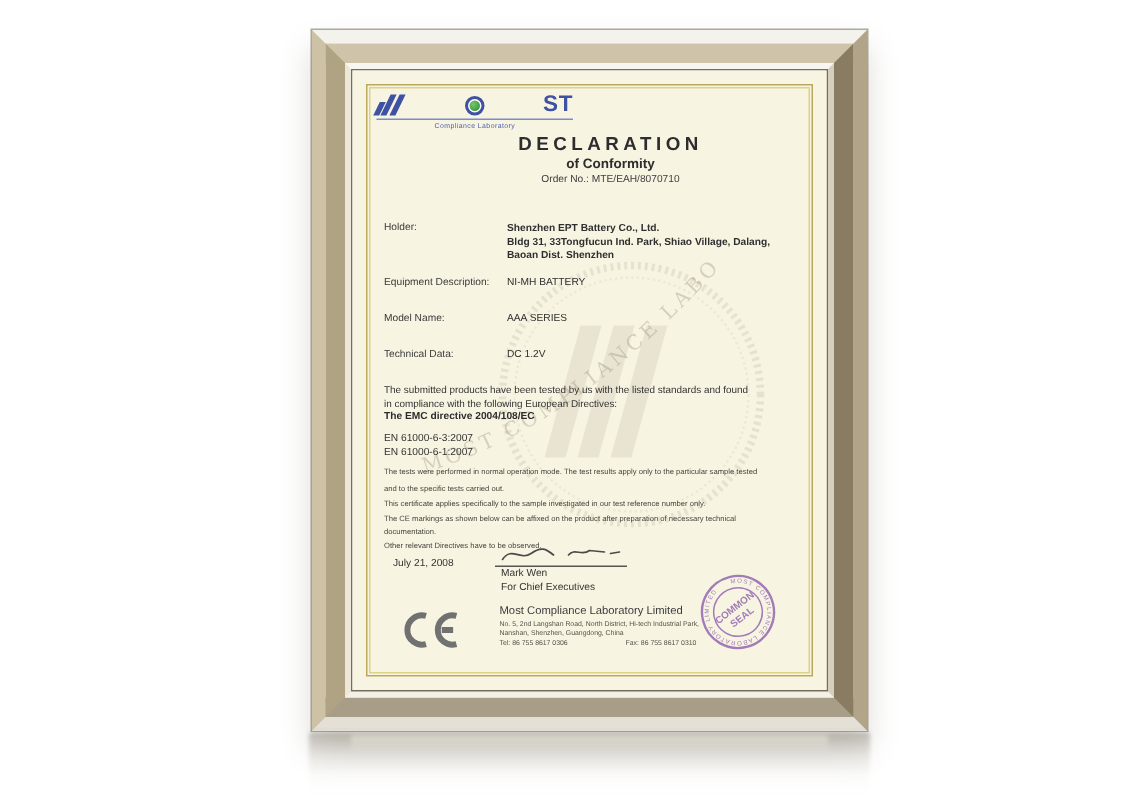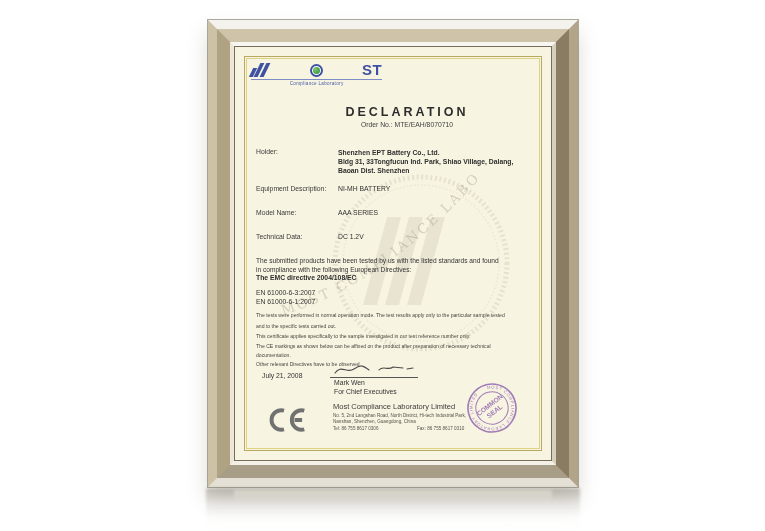--- a/index.html
+++ b/index.html
@@ -53,21 +53,21 @@
   .m-bar.short { height:9px; }
   .o-ring { width:13px; height:13px; border-radius:50%; border:2.5px solid #3f51a3;
             box-sizing:border-box; position:relative; margin:0 1px 0 1px; background:#fefefe; }
   .o-globe { position:absolute; inset:1px; border-radius:50%;
              background:radial-gradient(circle at 35% 35%, #7cc46a, #43a047 65%, #2e7d32); }
   .logo-st { font-size:15px; font-weight:bold; color:#3f51a3; letter-spacing:.5px;
              line-height:14px; }
   .logo-sub { margin-top:1.5px; border-top:1px solid #7d8cc4; padding-top:1px;
               font-size:4.6px; color:#4a5aa8; letter-spacing:.3px; text-align:center; }
   
-  .title-block { left:0; right:0; top:58px; text-align:center; transform:translateX(14px); }
+  .title-block { left:0; right:0; top:42px; text-align:center; transform:translateX(14px); }
   .cert-title { font-size:12.5px; font-weight:bold; letter-spacing:3px; color:#2d2d2d; }
   .cert-sub   { font-size:9px; font-weight:bold; color:#2d2d2d; margin-top:1px; }
   .order-no   { font-size:6.8px; color:#3e3e3e; margin-top:2px; }
   
   .flabel { left:21px; font-size:6.8px; color:#3a3a3a; }
   .fvalue { left:103px; font-size:6.8px; color:#2f2f2f; }
   .bold { font-weight:bold; }
   .holder-lines div { line-height:9px; }
   
   .intro { font-size:6.6px; color:#333; line-height:9px; }
@@ -138,20 +138,21 @@
                 <span class="o-ring">
                   <span class="o-globe"></span>
                 </span>
                 <span class="logo-st">ST</span>
               </div>
               <div class="logo-sub">Compliance Laboratory</div>
             </div>
 
             <div class="abs title-block">
               <div class="cert-title">DECLARATION</div>
+              <div class="cert-sub">of Conformity</div>
               <div class="order-no">Order No.: MTE/EAH/8070710</div>
             </div>
 
             <div class="abs flabel" style="top:101px">Holder:</div>
             <div class="abs fvalue bold holder-lines nowrap" style="top:101px">
               <div>Shenzhen EPT Battery Co., Ltd.</div>
               <div>Bldg 31, 33Tongfucun Ind. Park, Shiao Village, Dalang,</div>
               <div>Baoan Dist. Shenzhen</div>
             </div>
 

